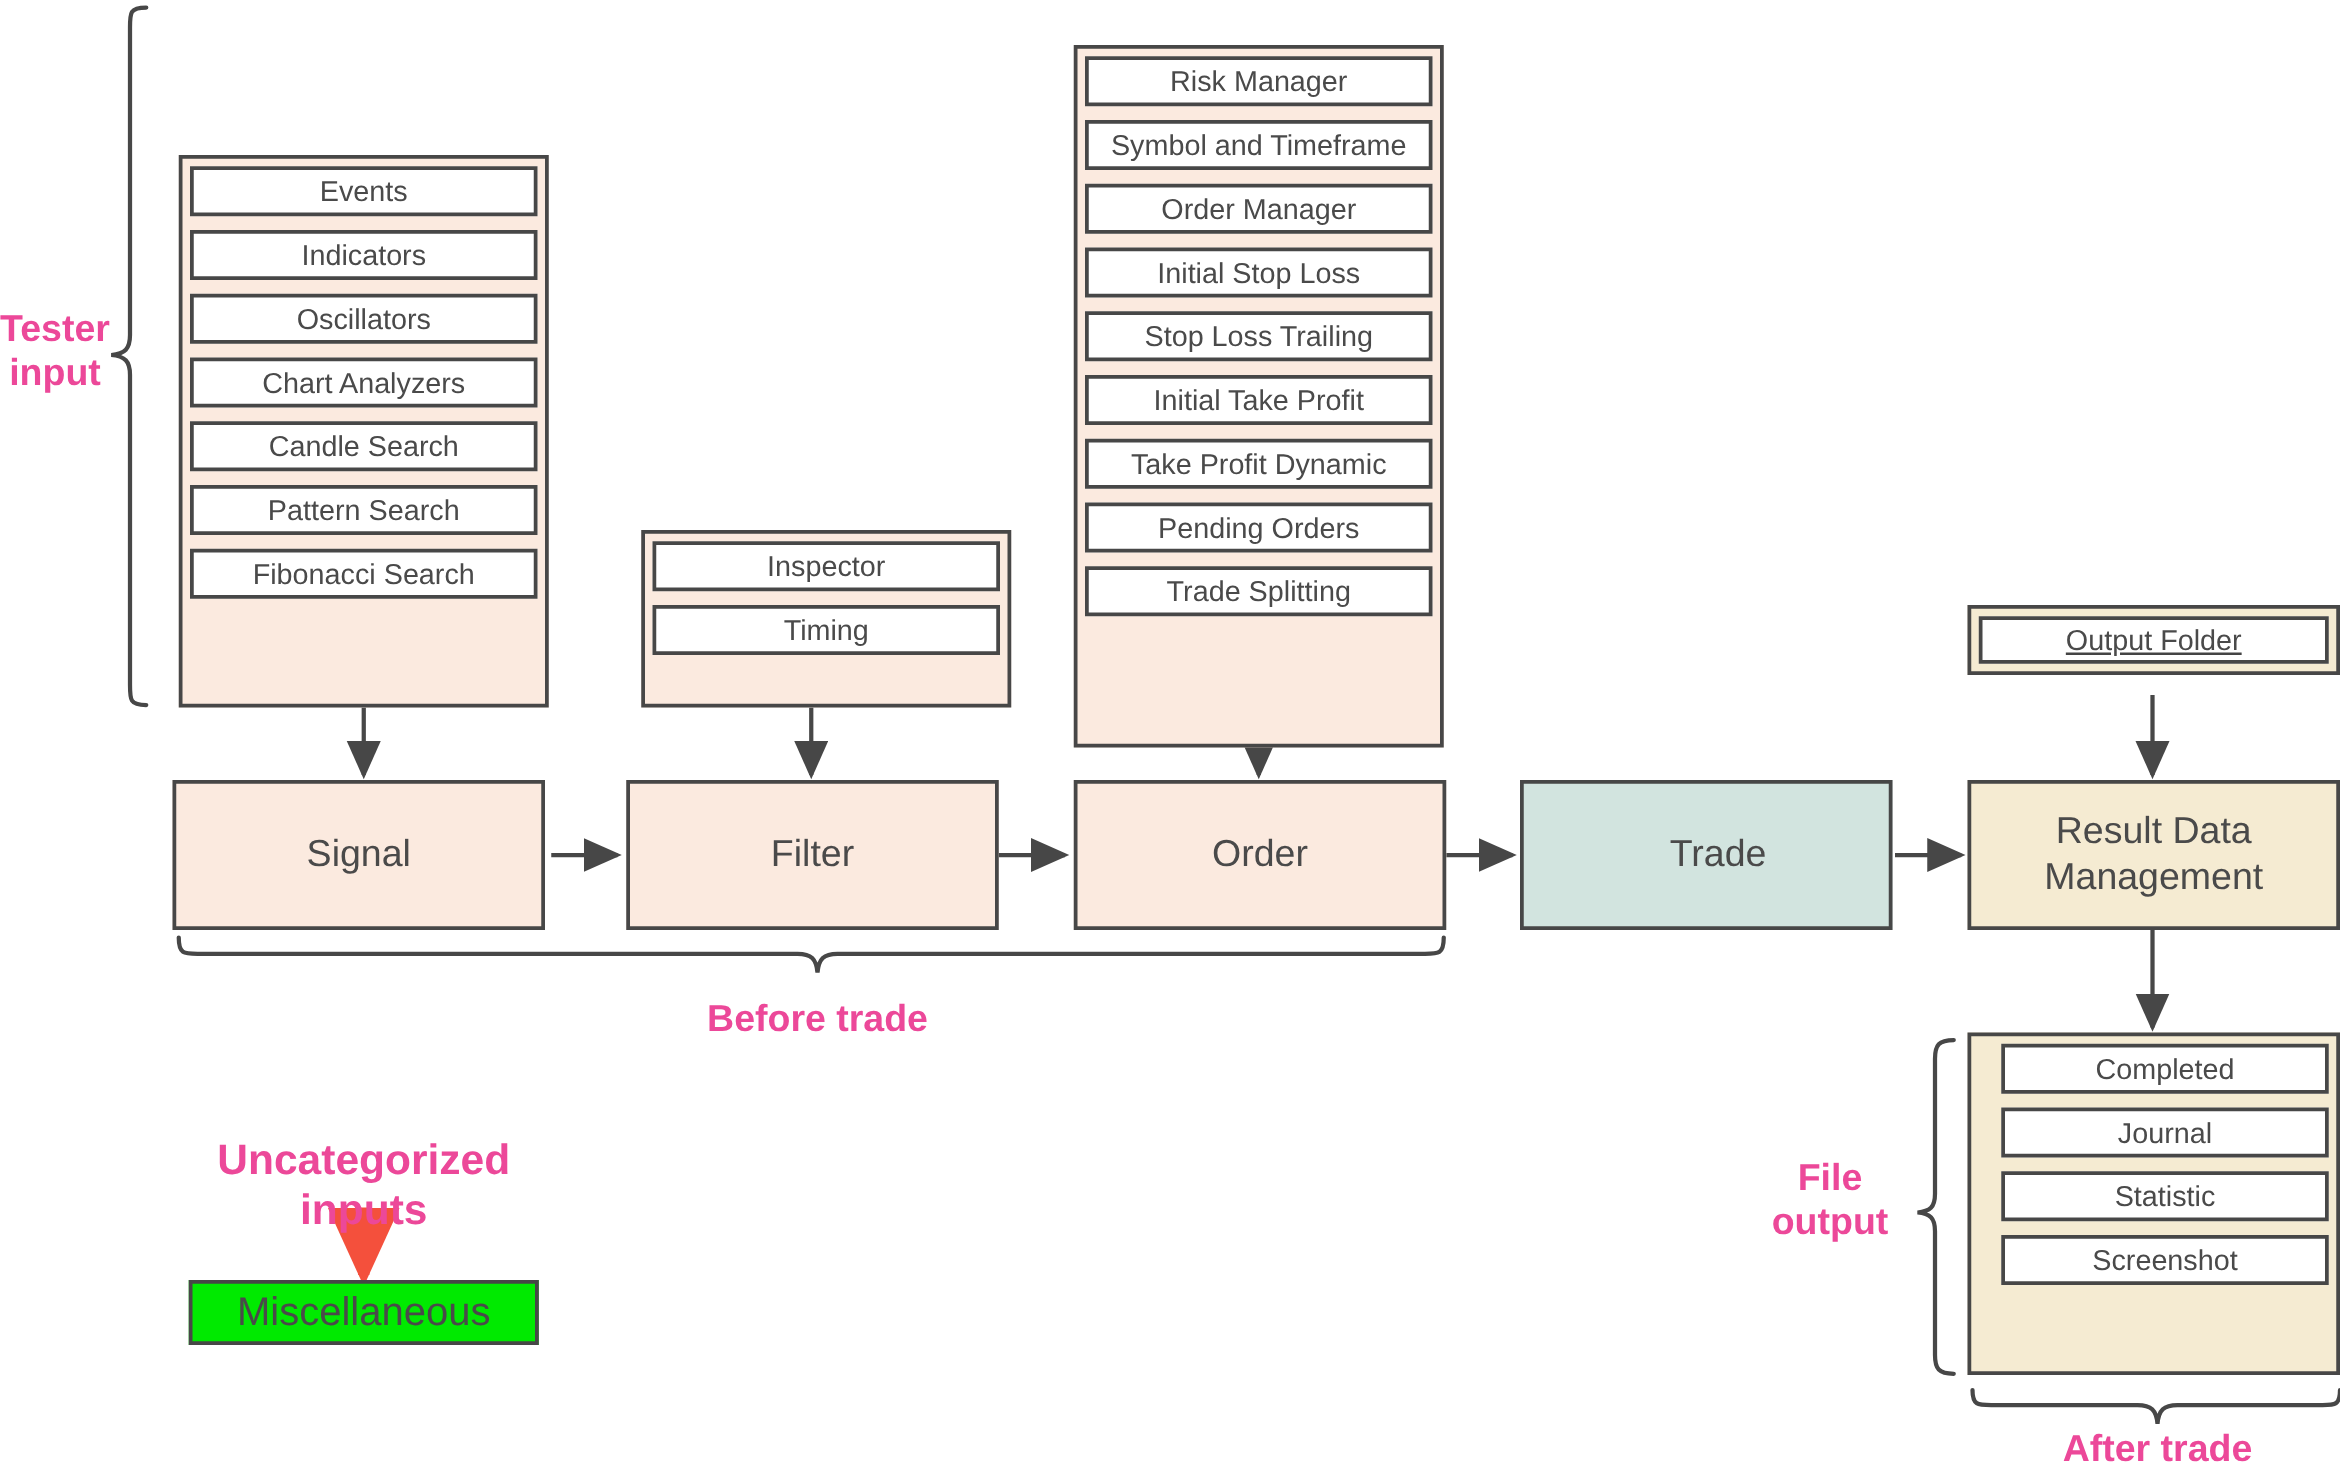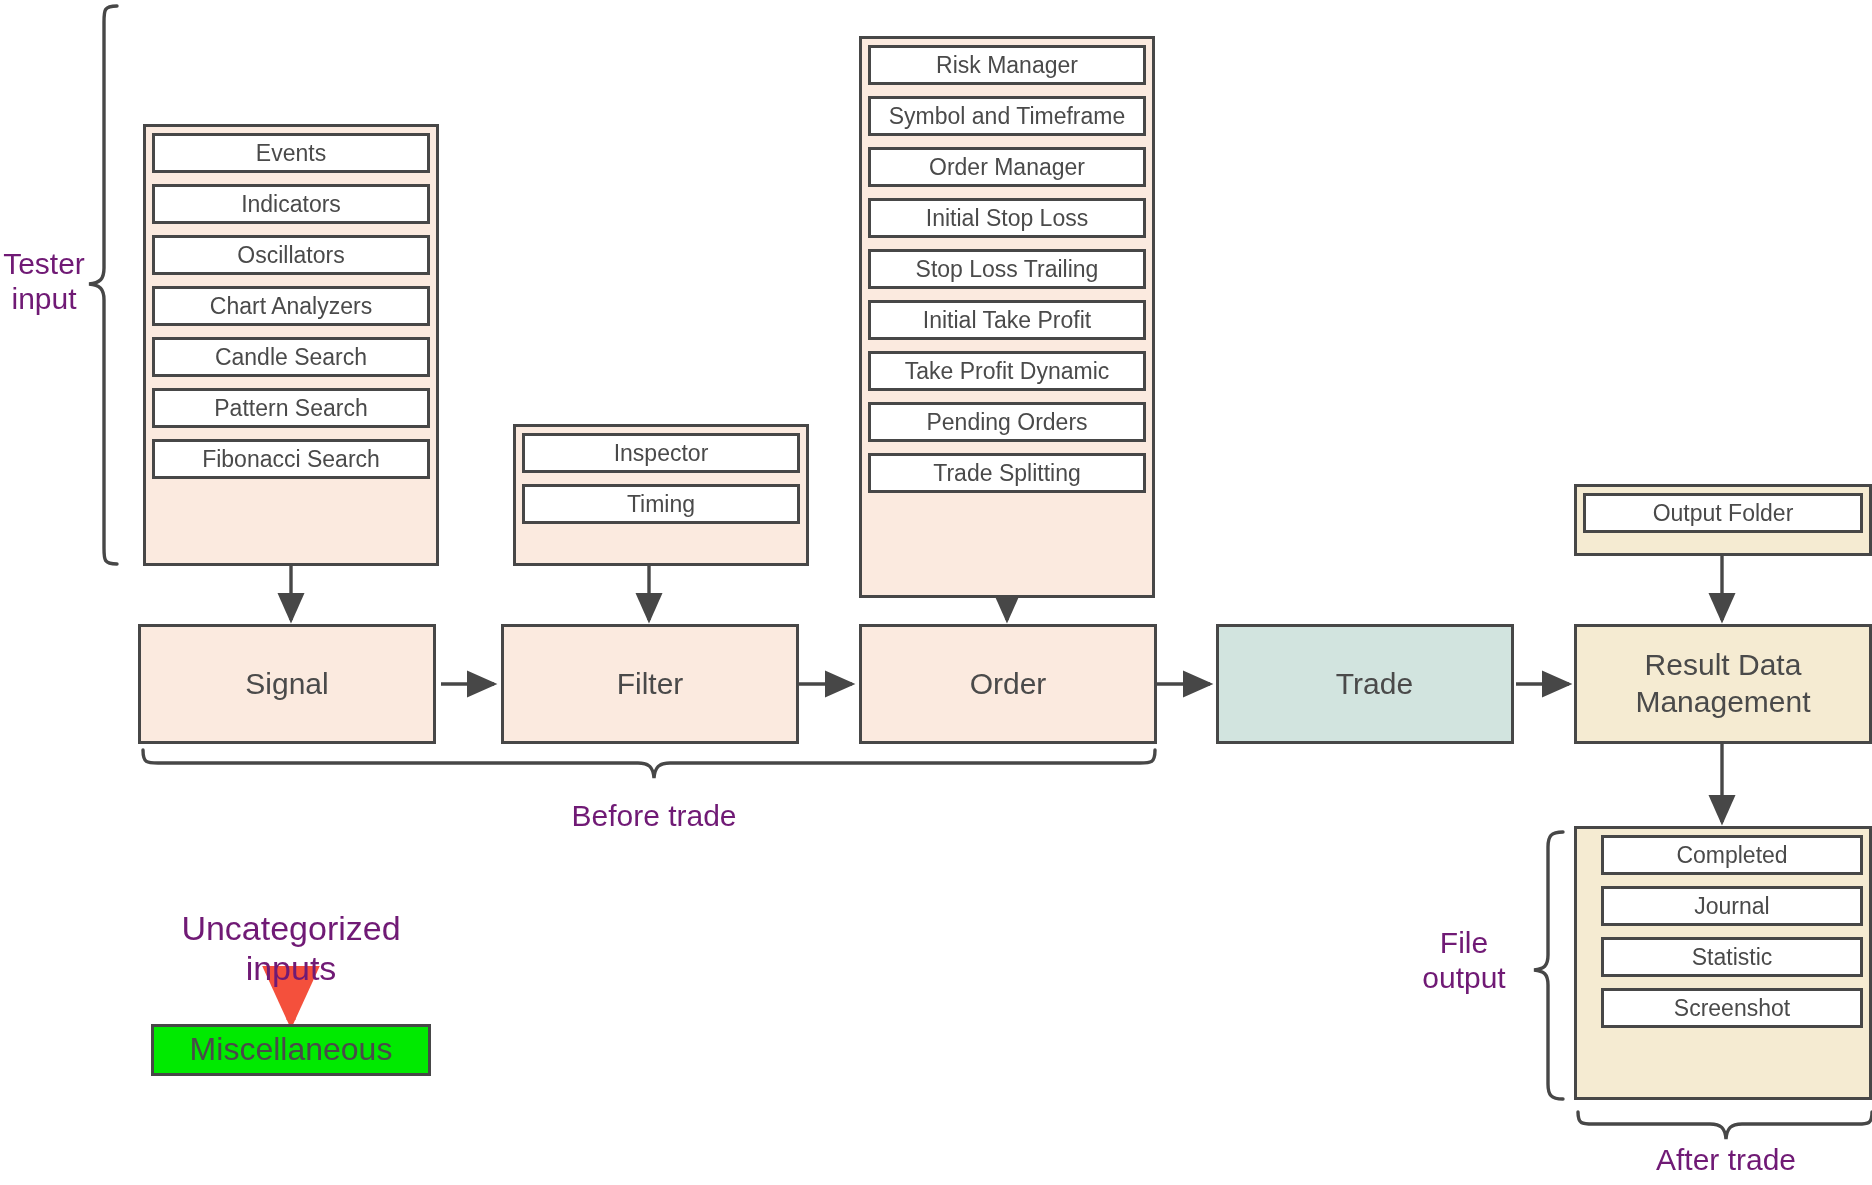--- a/index.html
+++ b/index.html
@@ -73,23 +73,24 @@
     background:#00ea00;
     font-size:32px;
     border-width:3px;
   }
 
   
   .caption{
     position:absolute;
     font-size:30px;
     line-height:1.18;
-    color:#701a75;
+    color:#ec4899;
     text-align:center;
     white-space:pre-line;
+    font-weight:bold;
   }
   .caption.small{ font-size:34px; }
 </style>
 </head>
 <body>
 
 <div id="canvas">
 
   <svg class="layer" viewBox="0 0 1872 1185">
     <defs>
@@ -156,21 +157,21 @@
     <div class="item">Symbol and Timeframe</div>
     <div class="item">Order Manager</div>
     <div class="item">Initial Stop Loss</div>
     <div class="item">Stop Loss Trailing</div>
     <div class="item">Initial Take Profit</div>
     <div class="item">Take Profit Dynamic</div>
     <div class="item">Pending Orders</div>
     <div class="item">Trade Splitting</div>
   </div>
 
-  <div class="group cream" style="left:1574px; top:484px; width:298px; height:72px;">
+  <div class="group cream" style="left:1574px; top:484px; width:298px; height:56px;text-decoration:underline;">
     <div class="item">Output Folder</div>
   </div>
 
   <div class="group cream" style="left:1574px; top:826px; width:298px; height:274px;padding-left:24px;">
     <div class="item">Completed</div>
     <div class="item">Journal</div>
     <div class="item">Statistic</div>
     <div class="item">Screenshot</div>
   </div>
 

